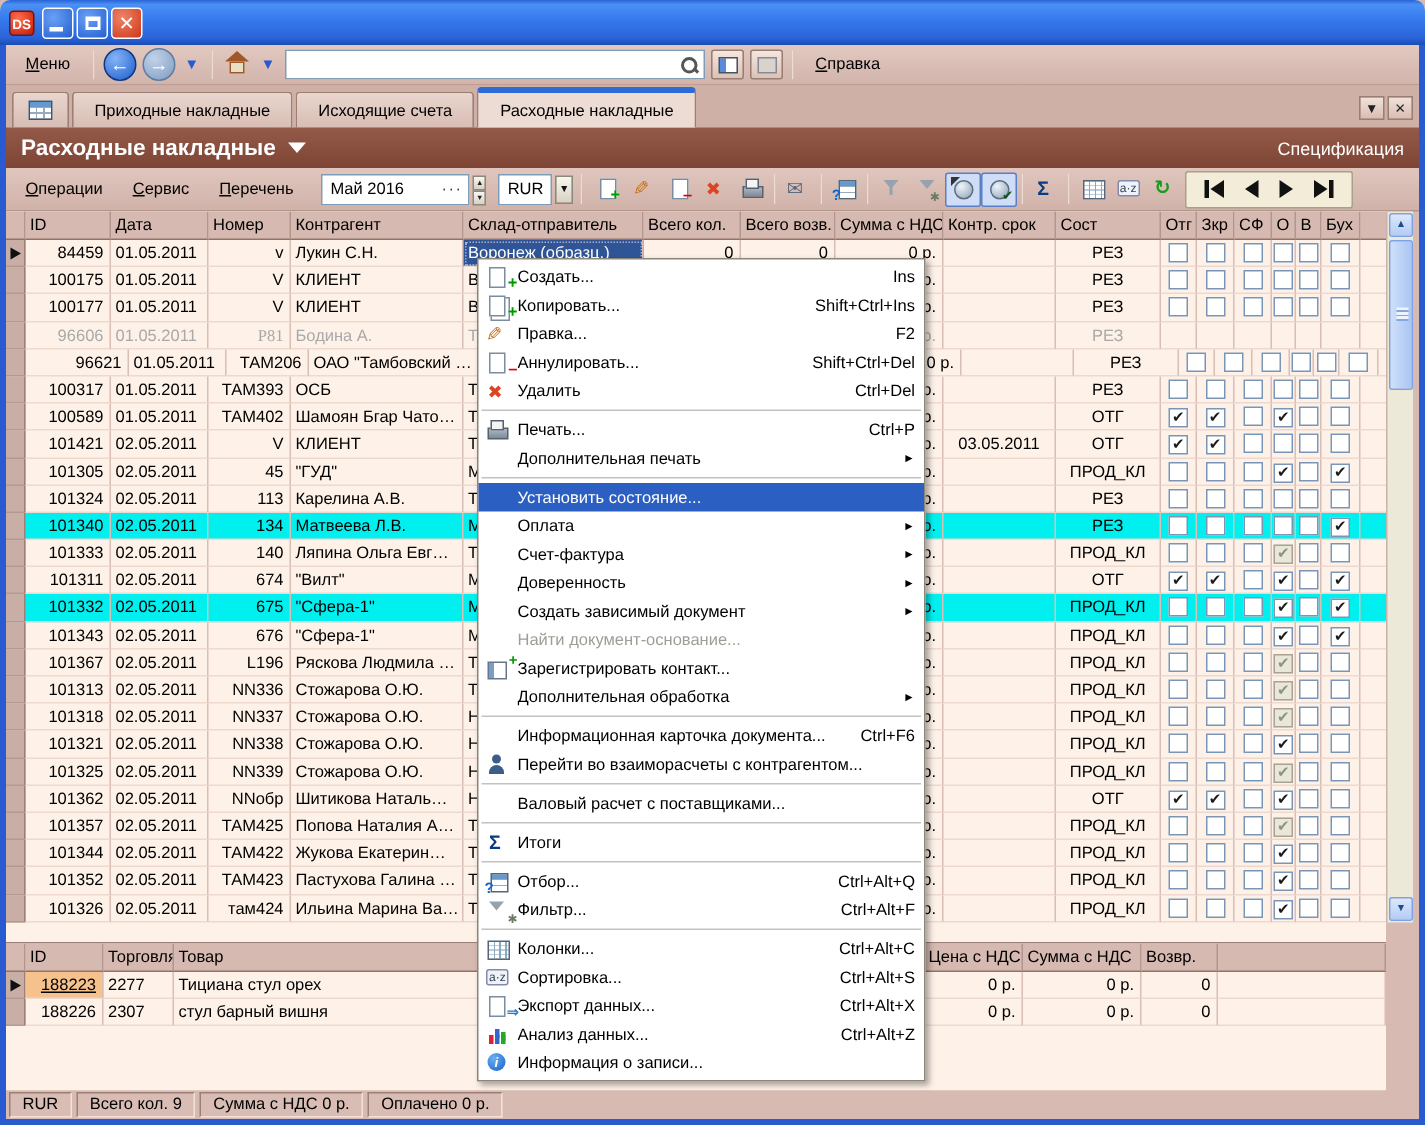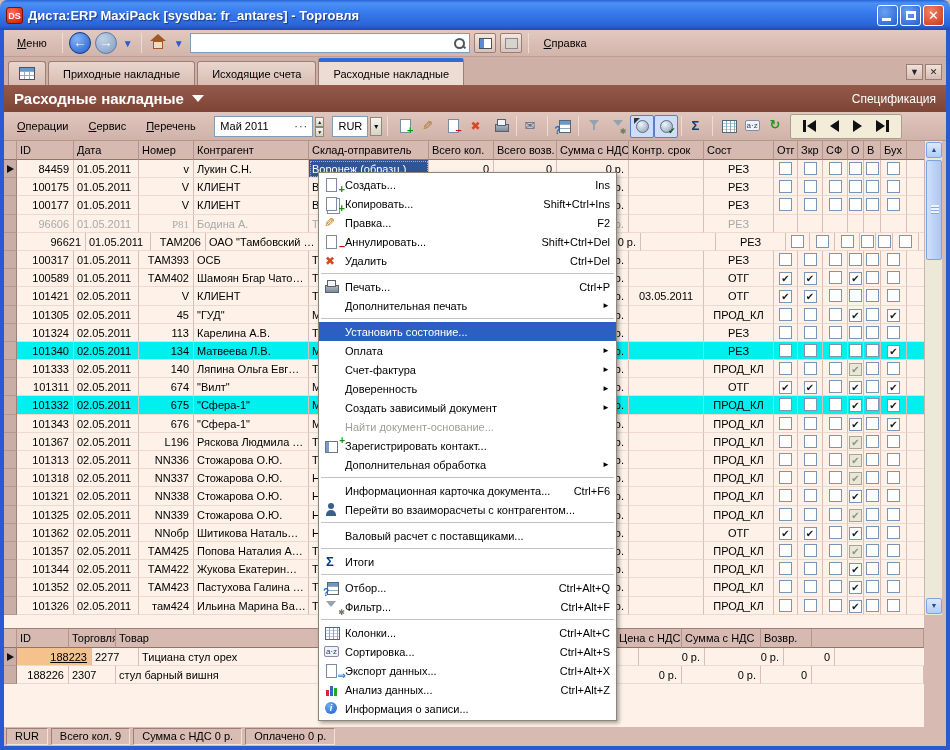--- a/index.html
+++ b/index.html
@@ -162,21 +162,20 @@
   .mdis{color:#9e9e96;}
   .msep{height:1px;background:#c5c2bd;margin:3px 2px;}
 </style>
 </head>
 <body>
 
 <div class="app">
 
   <div class="titlebar">
     <div class="app-icon">DS</div>
-    <div class="title-text">Диста:ERP MaxiPack [sysdba: fr_antares] - Торговля</div>
     <div class="winbtns">
       <div class="wbtn">
           <span class="min-g"></span>
         </div>
       <div class="wbtn">
           <span class="max-g"></span>
         </div>
       <div class="wbtn close">
           <span class="x-g">✕</span>
         </div>
@@ -236,21 +235,21 @@
     <span class="dn-arrow"></span>
     <span class="vright">Спецификация</span>
   </div>
 
   <div class="tb2">
     <div class="flatbtn"><span class="ul-first">Операции</span></div>
     <div class="flatbtn"><span class="ul-first">Сервис</span></div>
     <div class="flatbtn"><span class="ul-first">Перечень</span></div>
     <div style="width:8px"></div>
     <div class="combo" style="width:142px">
-      <span class="cval">Май 2011</span>
+      <span class="cval">Май 2016</span>
       <span class="dots">···</span>
     </div>
     <div class="spin">
         <div>▲</div>
         <div>▼</div>
       </div>
     <div style="width:6px"></div>
     <div class="combo" style="width:48px">
       <span class="cval">RUR</span>
     </div>
@@ -860,21 +859,21 @@
         <div class="gc" style="width: 52px;">ID</div>
         <div class="gc" style="width: 47px;">Торговля</div>
         <div class="gc" style="width: 500px;">Товар</div>
         <div class="gc" style="width: 66px;">Цена с НДС</div>
         <div class="gc" style="width: 79px;">Сумма с НДС</div>
         <div class="gc" style="width: 51px;">Возвр.</div>
         <div class="gc" style="width: 112px;"></div>
       </div>
       <div class="grow">
         <div class="gc marker" style="width: 13px;"><span class="cur-arrow"></span></div>
-        <div class="gc num cell-cur" style="width: 75px; text-decoration: underline;">188223</div>
+        <div class="gc num cell-cur" style="width: 52px; text-decoration: underline;">188223</div>
         <div class="gc " style="width: 47px;">2277</div>
         <div class="gc " style="width: 500px;">Тициана стул орех</div>
         <div class="gc num" style="width: 66px;">0 р.</div>
         <div class="gc num" style="width: 79px;">0 р.</div>
         <div class="gc num" style="width: 51px;">0</div>
         <div class="gc" style="width: 112px;"></div>
       </div>
       <div class="grow">
         <div class="gc marker" style="width: 13px;"></div>
         <div class="gc num" style="width: 52px;">188226</div>

